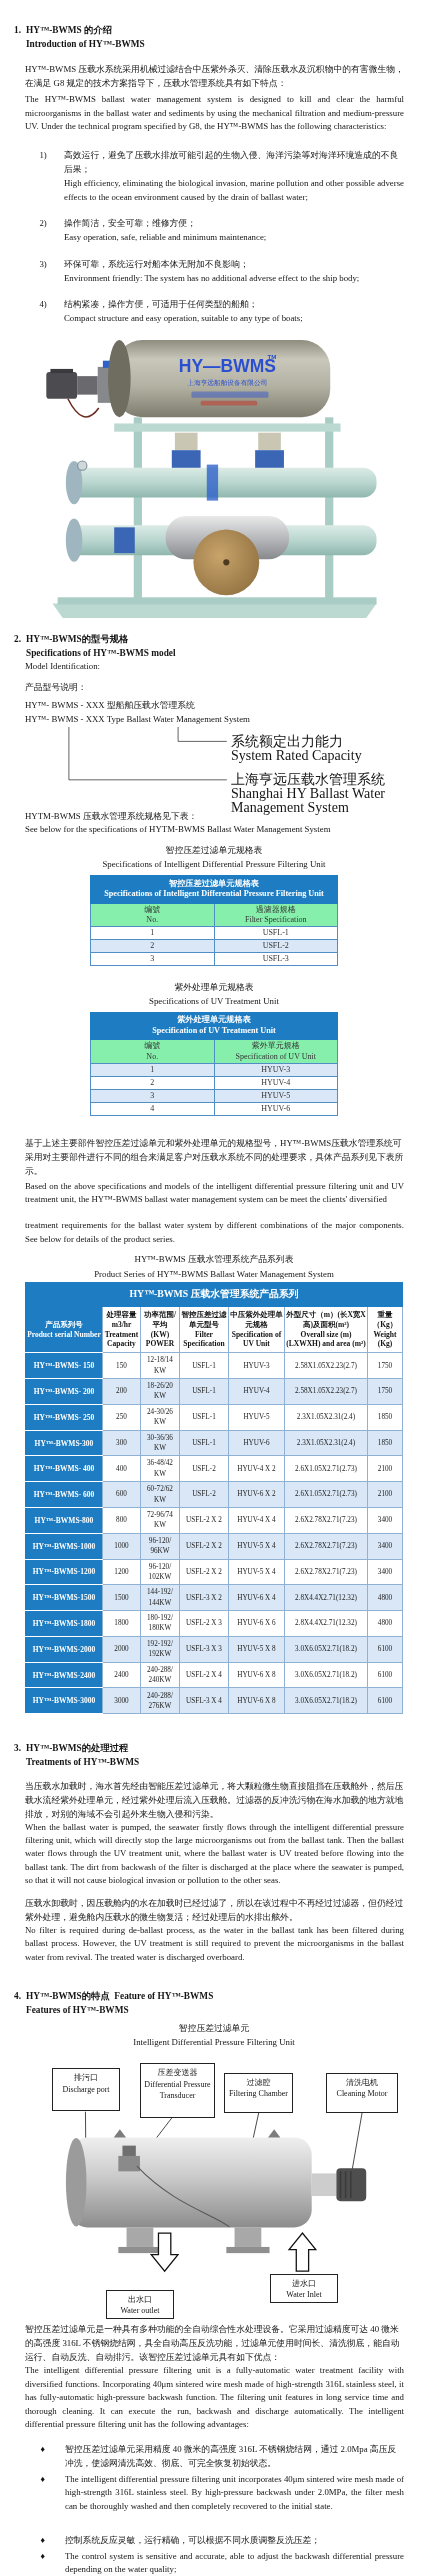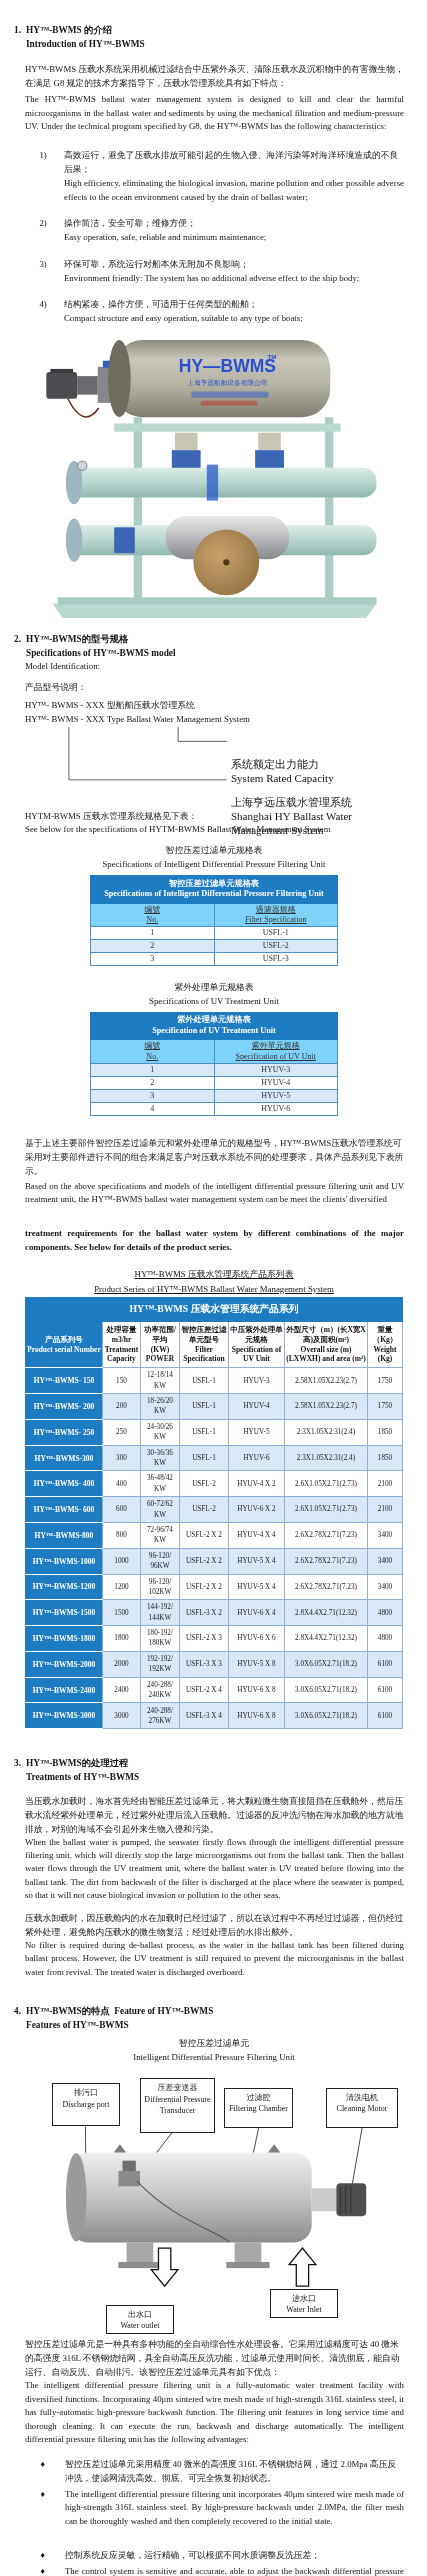--- a/index.html
+++ b/index.html
@@ -17,28 +17,28 @@
   .list-item{position:relative;margin:0 24px 0 25px;padding-left:39px;font-size:8.8px;}
   .list-item .no{position:absolute;left:14.4px;top:0;line-height:14px;}
   .list-item .zh{line-height:14px;}
   .list-item .en{line-height:14px;text-align:justify;}
   
   .photo-wrap{text-align:center;}
   
   .model-block{margin:4.1px 24px 0 25px;font-size:8.8px;line-height:14px;}
   .tree{position:relative;height:81px;margin:0 24px 0 25px;}
   .tree svg{position:absolute;left:0;top:0;}
-  .tree .callout{position:absolute;left:206px;font-size:11px;line-height:14px;margin-top:22px;}
+  .tree .callout{position:absolute;left:206px;font-size:14px;line-height:14px;}
   
   .caption{text-align:center;font-size:8.8px;line-height:14.4px;margin:0 20.6px;}
   
   .spec-table{border-collapse:collapse;margin:3.1px auto 0 auto;width:248px;table-layout:fixed;font-size:8.2px;}
   .spec-table th,.spec-table td{border:0.5px solid #4f8fc6;text-align:center;padding:0;}
   .spec-table .tbl-banner{background:#1e7dc2;color:#ffffff;font-size:8.2px;line-height:10.8px;padding:2.6px 2.1px;border:0.5px solid #1e7dc2;}
-  .spec-table .colhead td{font-size:8px;line-height:10.3px;padding:1px 0;background:#7dd3fc;color:#333;text-decoration:underline;}
+  .spec-table .colhead td{font-size:8px;line-height:10.3px;padding:1px 0;background:#86efac;color:#333;}
   .spec-table tbody td{height:12px;line-height:12px;font-size:8px;color:#333;}
   .spec-table tbody tr:nth-child(even) td{background:#d9e7f6;}
   .spec-table.uv tbody tr:nth-child(odd) td{background:#d9e7f6;}
   .spec-table.uv tbody tr:nth-child(even) td{background:#fff;}
   
   .prod-table{border-collapse:collapse;margin:1px auto 0 auto;width:377px;table-layout:fixed;}
   .prod-table .banner{background:#1e7dc2;color:#fff;font-size:9.8px;font-weight:bold;line-height:12.4px;padding:5.2px 2.1px;text-align:center;border:0.5px solid #1e7dc2;}
   .prod-table th,.prod-table td{border:0.5px solid #8fb2d4;text-align:center;vertical-align:middle;}
   .prod-table thead .cols th{background:#fff;color:#111;font-size:7.5px;line-height:9.8px;font-weight:bold;padding:3.1px 1px;}
   .prod-table thead .cols th:first-child{background:#1e7dc2;color:#fff;border-color:#fff #8fb2d4 #fff #1e7dc2;}
@@ -274,23 +274,23 @@
         </tr>
         <tr>
           <td>4</td>
           <td>HYUV-6</td>
         </tr>
       </tbody>
   </table>
 
   <div class="para zh" style="margin-top:19.6px;">基于上述主要部件智控压差过滤单元和紫外处理单元的规格型号，HY™-BWMS压载水管理系统可采用对主要部件进行不同的组合来满足客户对压载水系统不同的处理要求，具体产品系列见下表所示。</div>
   <div class="para en" style="margin-top:2.1px;">Based on the above specifications and models of the intelligent differential pressure filtering unit and UV treatment unit, the HY™-BWMS ballast water management system can be meet the clients' diversified</div>
-  <div class="para en" style="margin-top:21px;font-weight:bold;">treatment requirements for the ballast water system by different combinations of the major components. See below for details of the product series.</div>
-
-  <div class="caption" style="margin-top:13px;text-decoration:underline;">
+  <div class="para en" style="margin-top:13px;">treatment requirements for the ballast water system by different combinations of the major components. See below for details of the product series.</div>
+
+  <div class="caption" style="margin-top:6px;">
     <div>HY™-BWMS 压载水管理系统产品系列表</div>
     <div>Product Series of HY™-BWMS Ballast Water Management System</div>
   </div>
   <table class="prod-table">
     <colgroup>
       <col style="width:77px">
         <col style="width:38px">
         <col style="width:39px">
         <col style="width:49px">
       <col style="width:56px">

